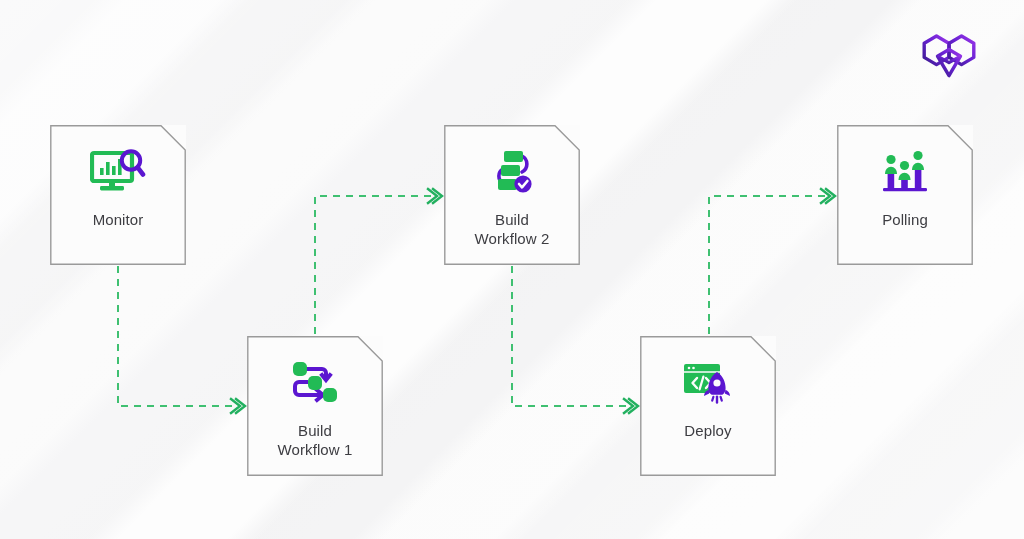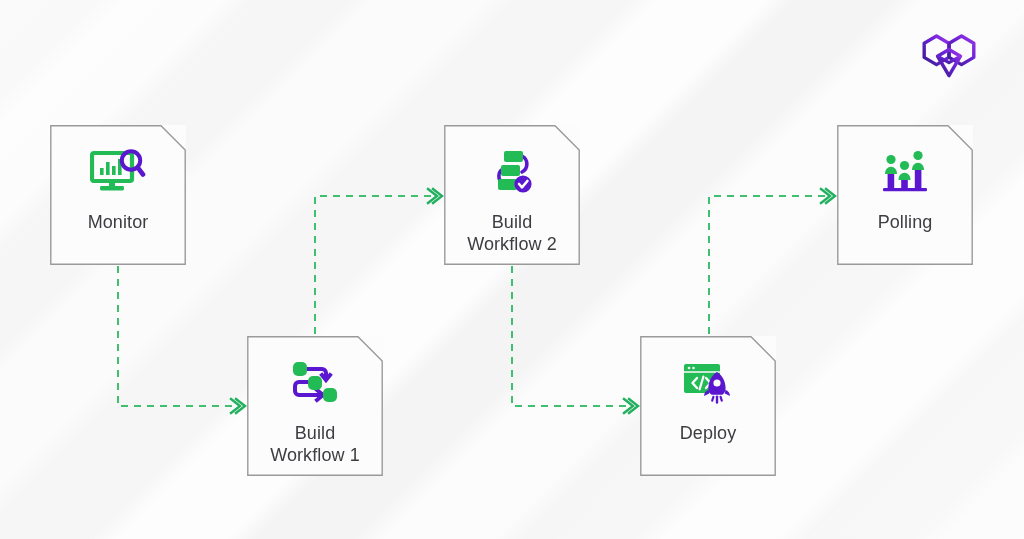--- a/index.html
+++ b/index.html
@@ -76,21 +76,21 @@
     width: 56px;
     height: 50px;
     display: flex;
     align-items: center;
     justify-content: center;
   }
   .node-label {
     margin-top: 14px;
     text-align: center;
     color: #3d3d42;
-    font-size: 18px;
+    font-size: 15px;
     line-height: 1.24;
     letter-spacing: 0.1px;
     white-space: pre-line;
     font-weight: 400;
   }
 
   
   #logo {
     position: absolute;
     left: 921px;

